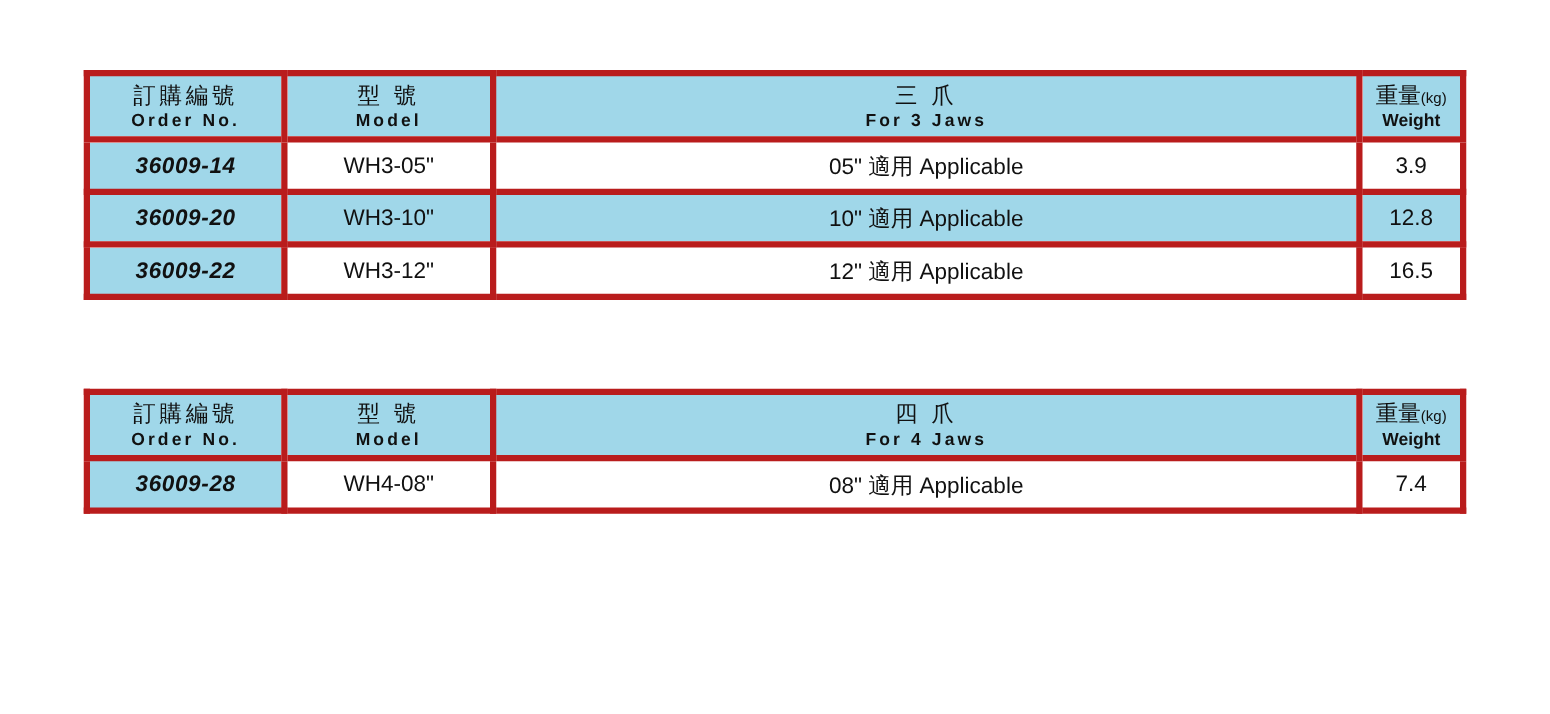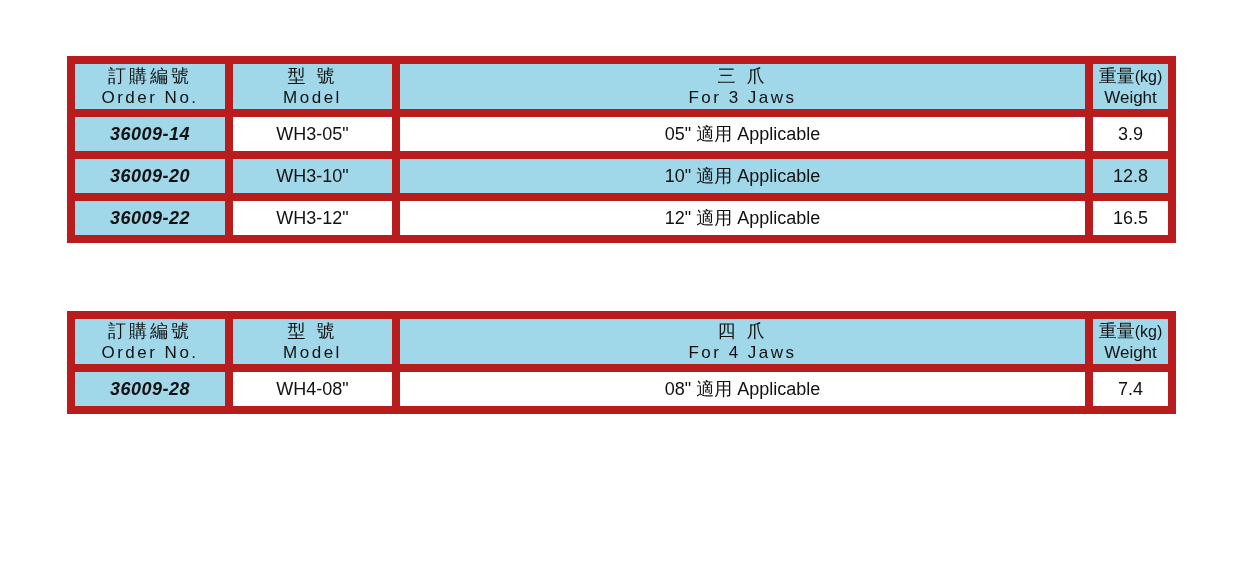--- a/index.html
+++ b/index.html
@@ -23,39 +23,39 @@
   }
   #table-3jaws { top: 56px; }
   #table-4jaws { top: 311px; }
 
   col.c1 { width: 158px; }
   col.c2 { width: 167px; }
   col.c3 { width: 693px; }
   col.c4 { width: 83px; }
 
   th, td {
-    border: 8px solid #b91c1c;
+    border: 5px solid #b91c1c;
     text-align: center;
     vertical-align: middle;
     padding: 0 2px;
     overflow: hidden;
     white-space: nowrap;
   }
   thead th {
     background: #a0d7e9;
     height: 53px;
     border-bottom: 3px solid #161616;
     font-weight: normal;
   }
   tbody td { height: 42px; font-size: 18px; background: #ffffff; }
 
   .zh  { font-size: 18px; letter-spacing: 3px; line-height: 1.25; }
-  .en  { font-size: 17px; font-weight: normal; letter-spacing: 2.5px; line-height: 1.2; }
+  .en  { font-size: 14px; font-weight: bold; letter-spacing: 2.5px; line-height: 1.2; }
   .en.tight { letter-spacing: 0; }
-  .kg  { font-size: 16px; letter-spacing: 0; }
+  .kg  { font-size: 12px; letter-spacing: 0; }
   .weight-zh { letter-spacing: 0; }
 
   td.order-cell {
     background: #a0d7e9;
     font-weight: bold;
     font-style: italic;
     font-size: 18px;
     letter-spacing: 0.5px;
   }
   tr.alt td { background: #a0d7e9; }

